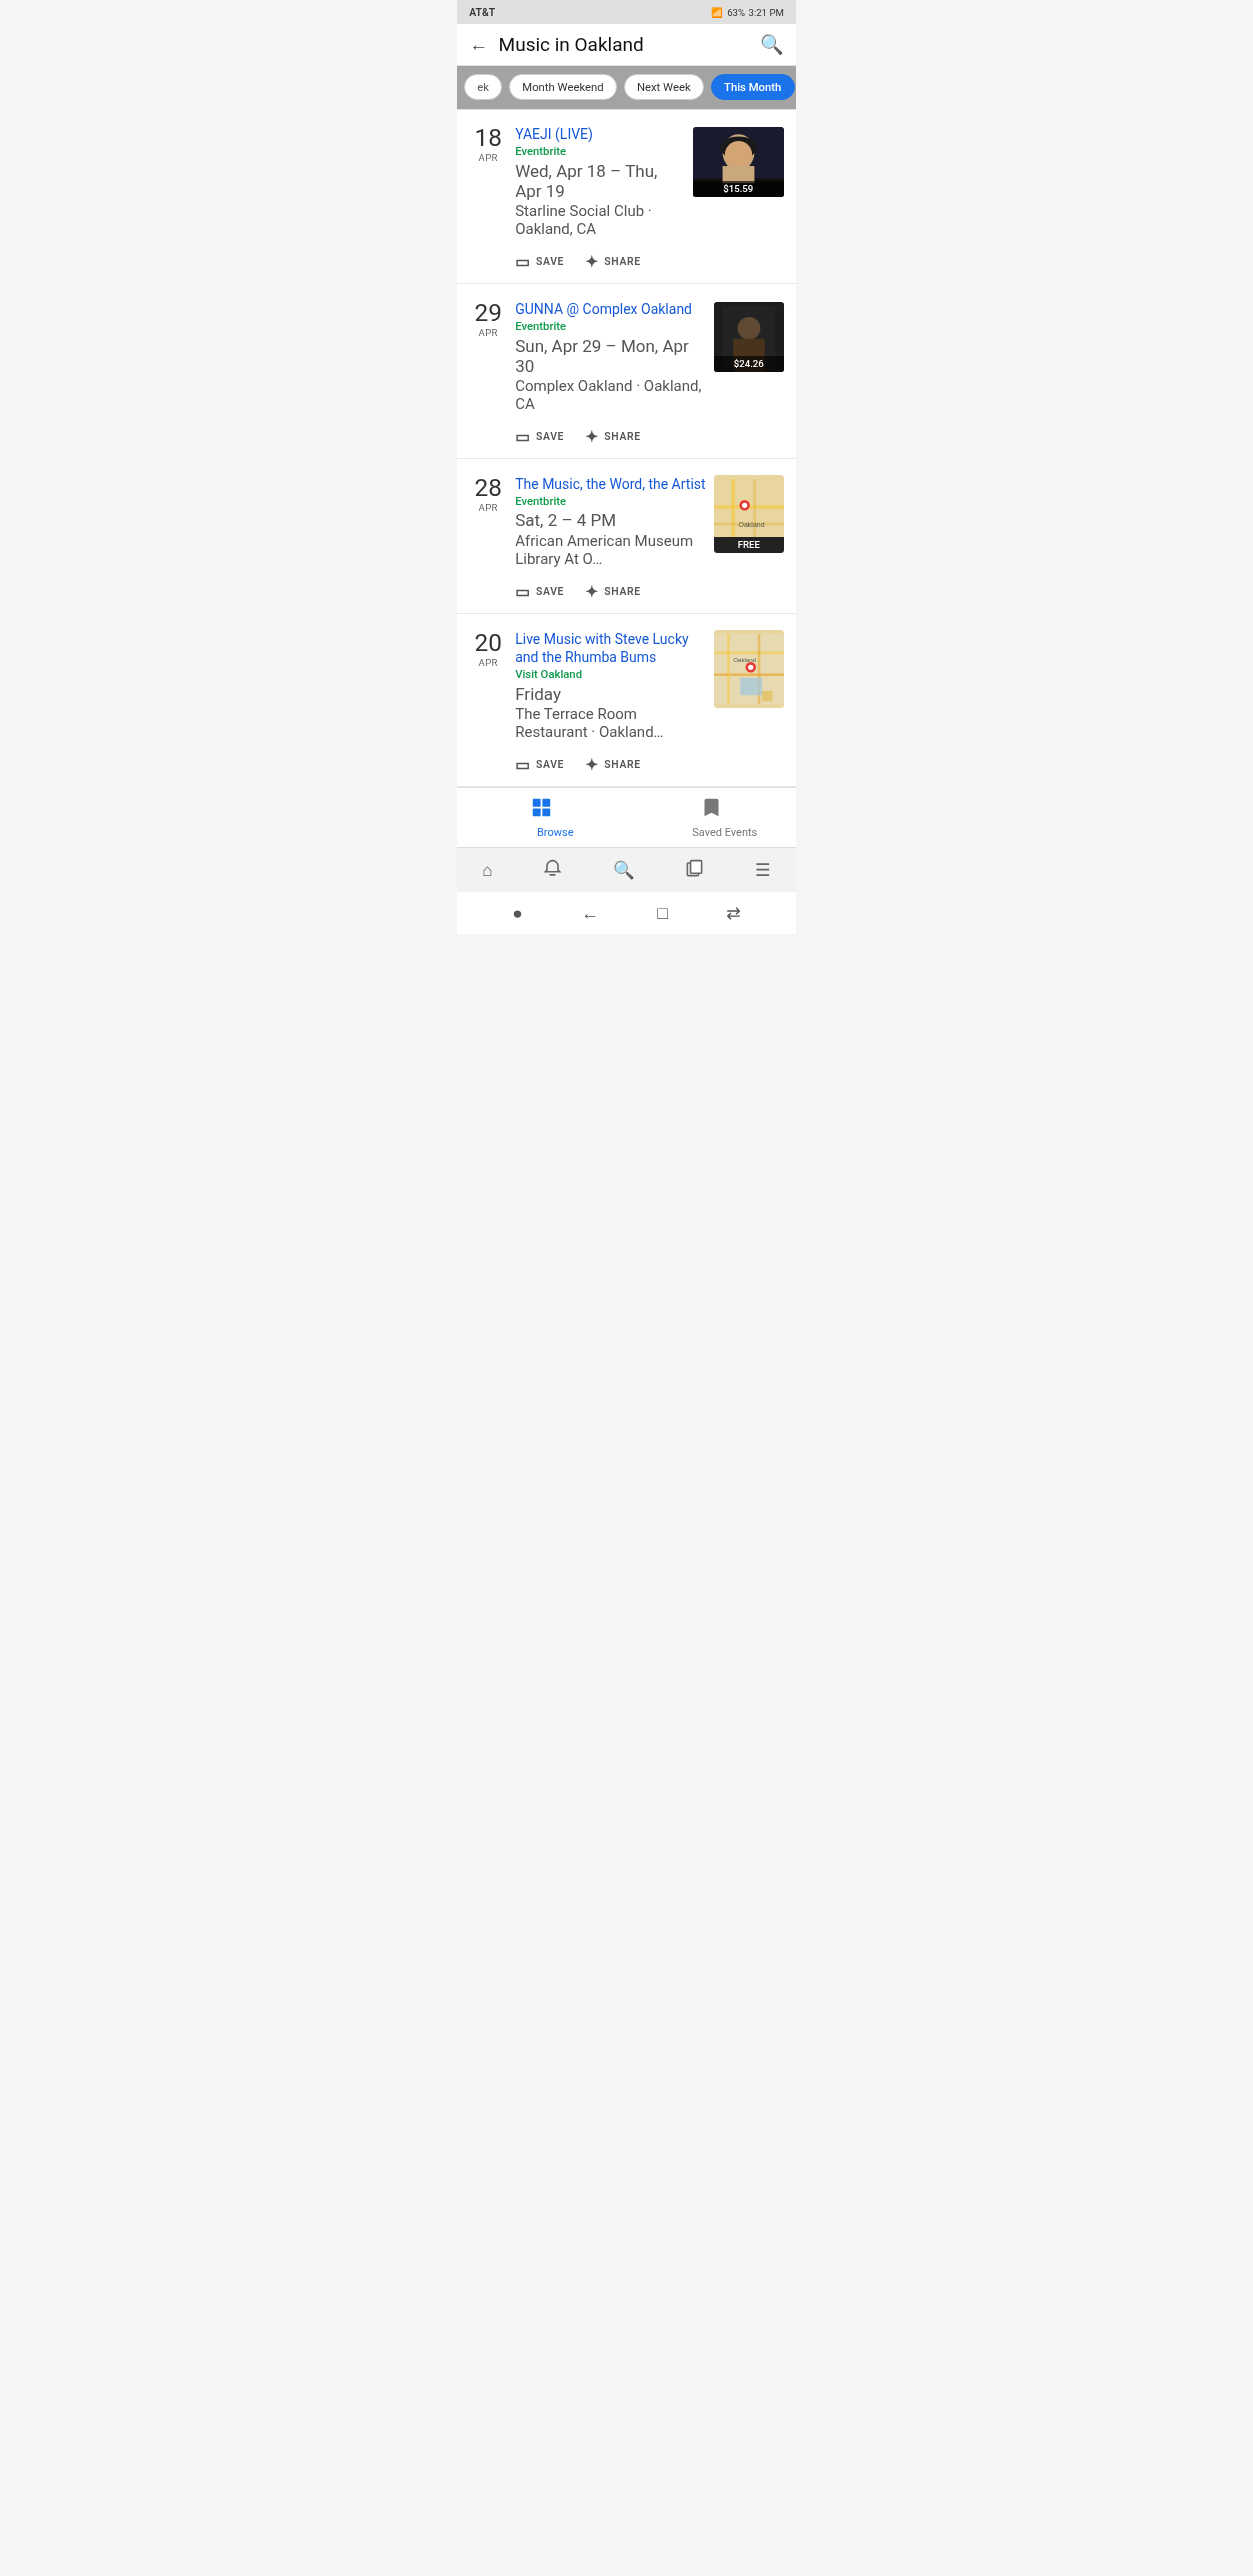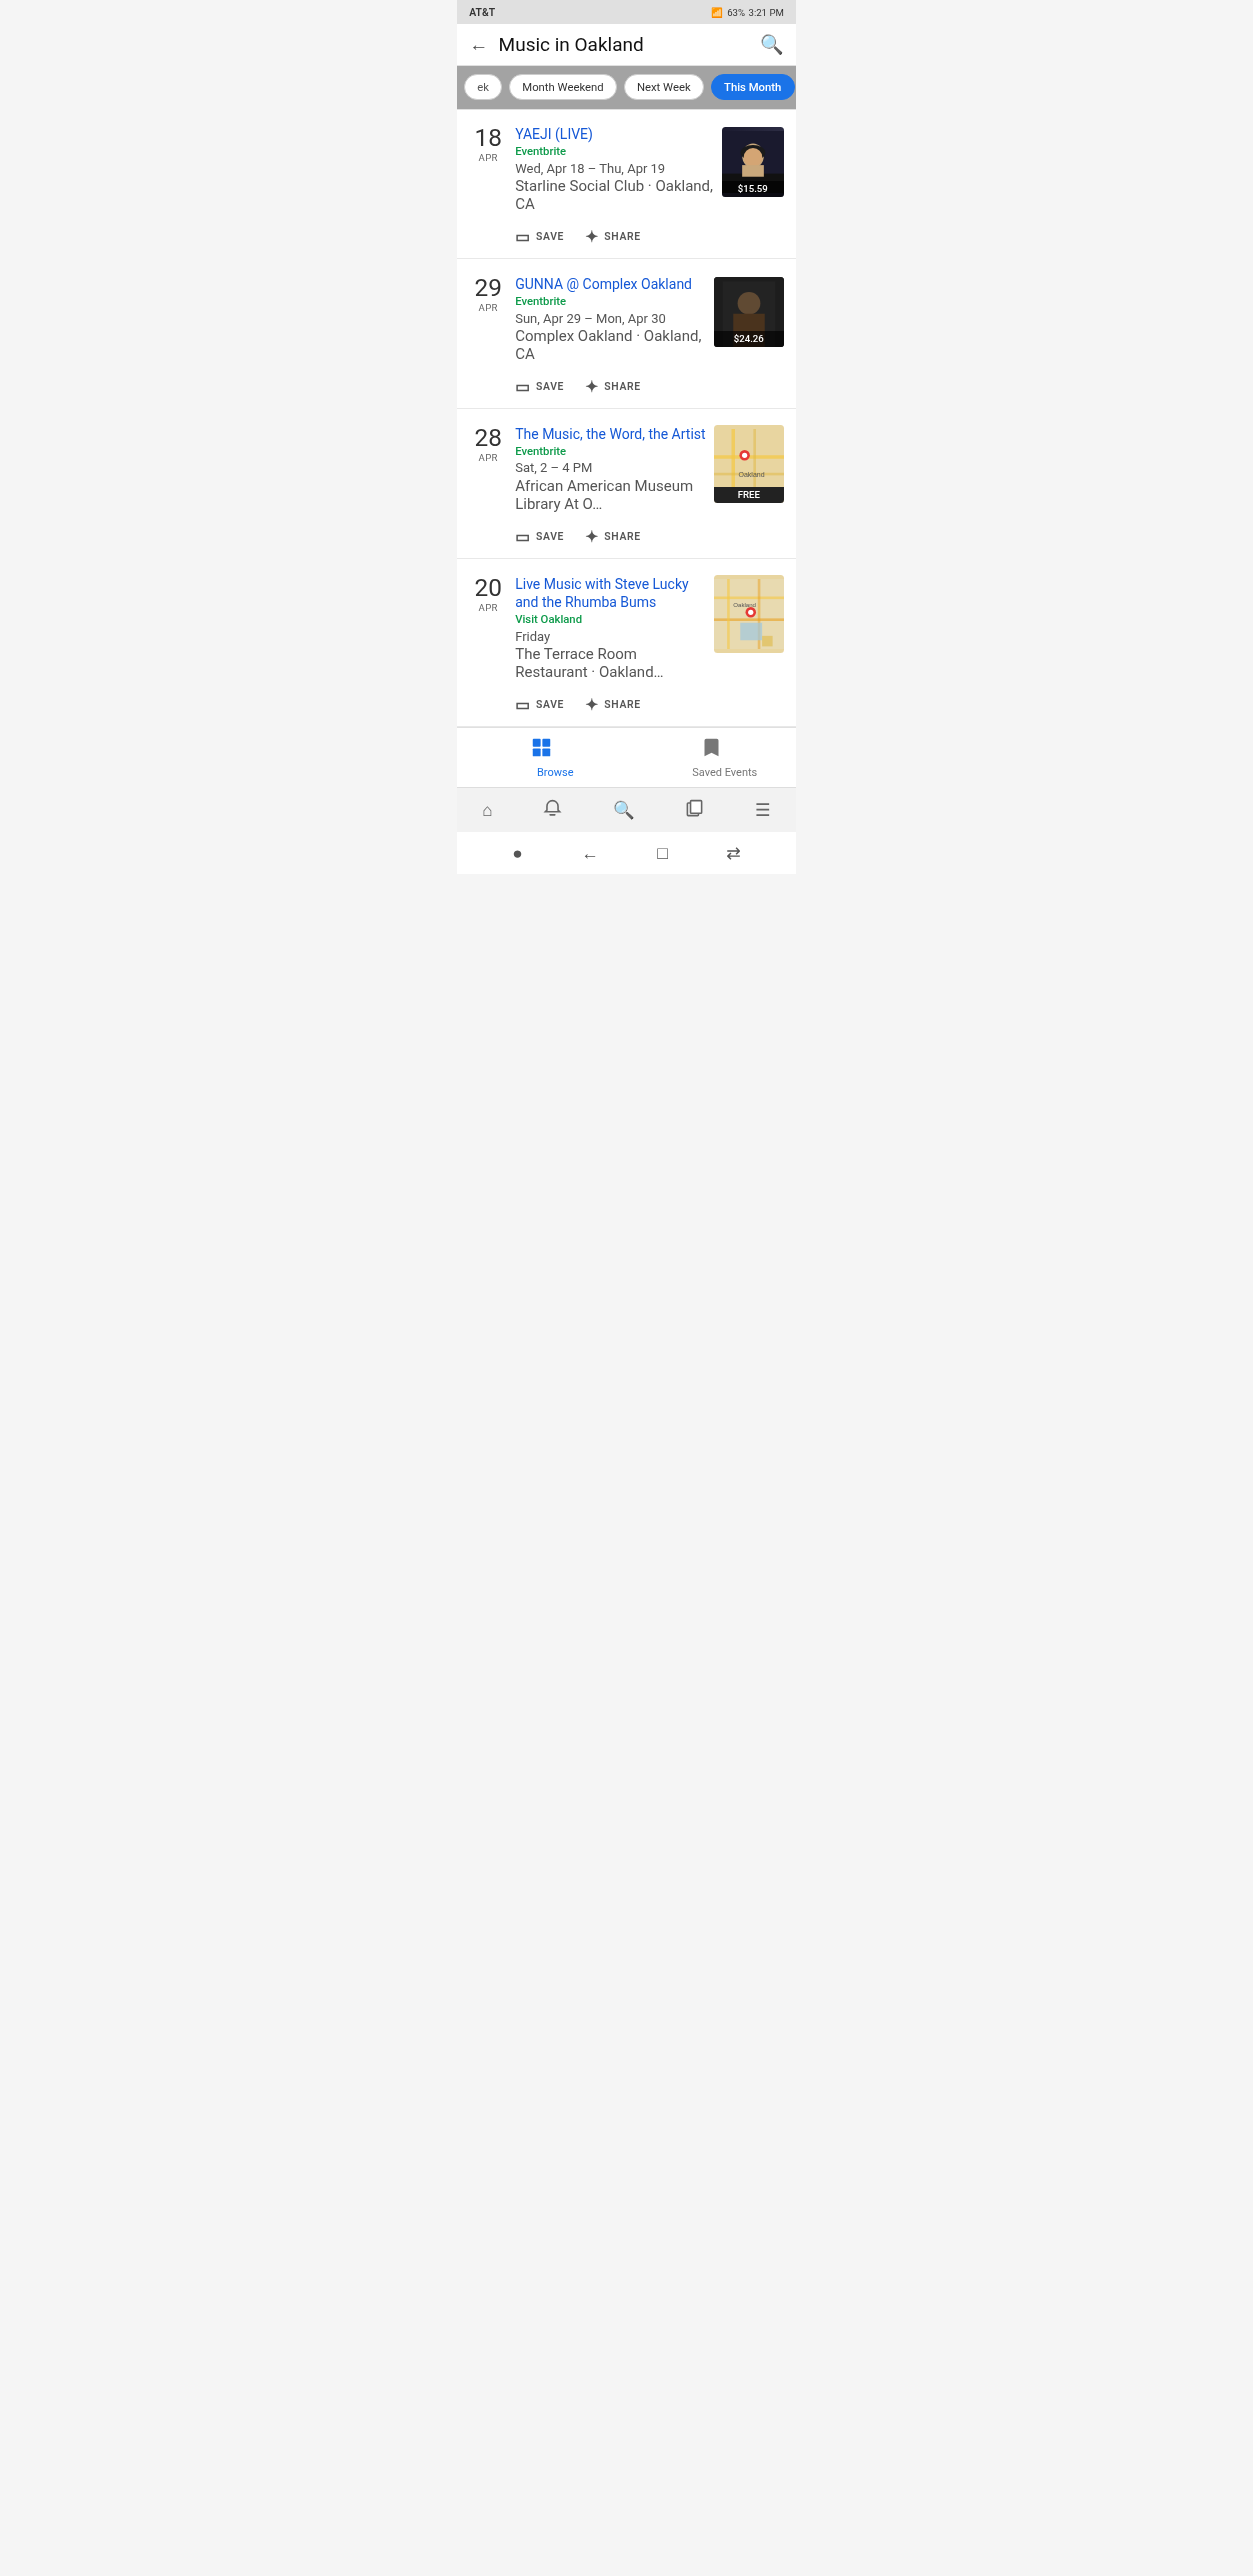--- a/index.html
+++ b/index.html
@@ -127,21 +127,21 @@
       line-height: 1.3;
       margin-bottom: 1.7px;
     }
     .event-source {
       font-size: 11.3px;
       color: #0d9a4a;
       font-weight: 500;
       margin-bottom: 2.6px;
     }
     .event-time {
-      font-size: 13px;
+      font-size: 17px;
       color: #555;
       margin-bottom: 1.7px;
     }
     .event-location {
       font-size: 15px;
       color: #555;
       margin-bottom: 8.7px;
     }
 
     .event-actions {
@@ -201,21 +201,21 @@
       overflow: hidden;
     }
     .map-thumb svg {
       width: 100%;
       height: 100%;
     }
 
     
     .photo-thumb-yaeji {
       background: linear-gradient(135deg, #1a1a2e 0%, #2d2d44 50%, #1a1a2e 100%);
-      width: 62px;
+      width: 91px;
       height: 70px;
       border-radius: 3.5px;
       position: relative;
       display: flex;
       align-items: center;
       justify-content: center;
       overflow: hidden;
     }
     .photo-thumb-gunna {
       background: linear-gradient(135deg, #2a2a2a 0%, #444 50%, #222 100%);

